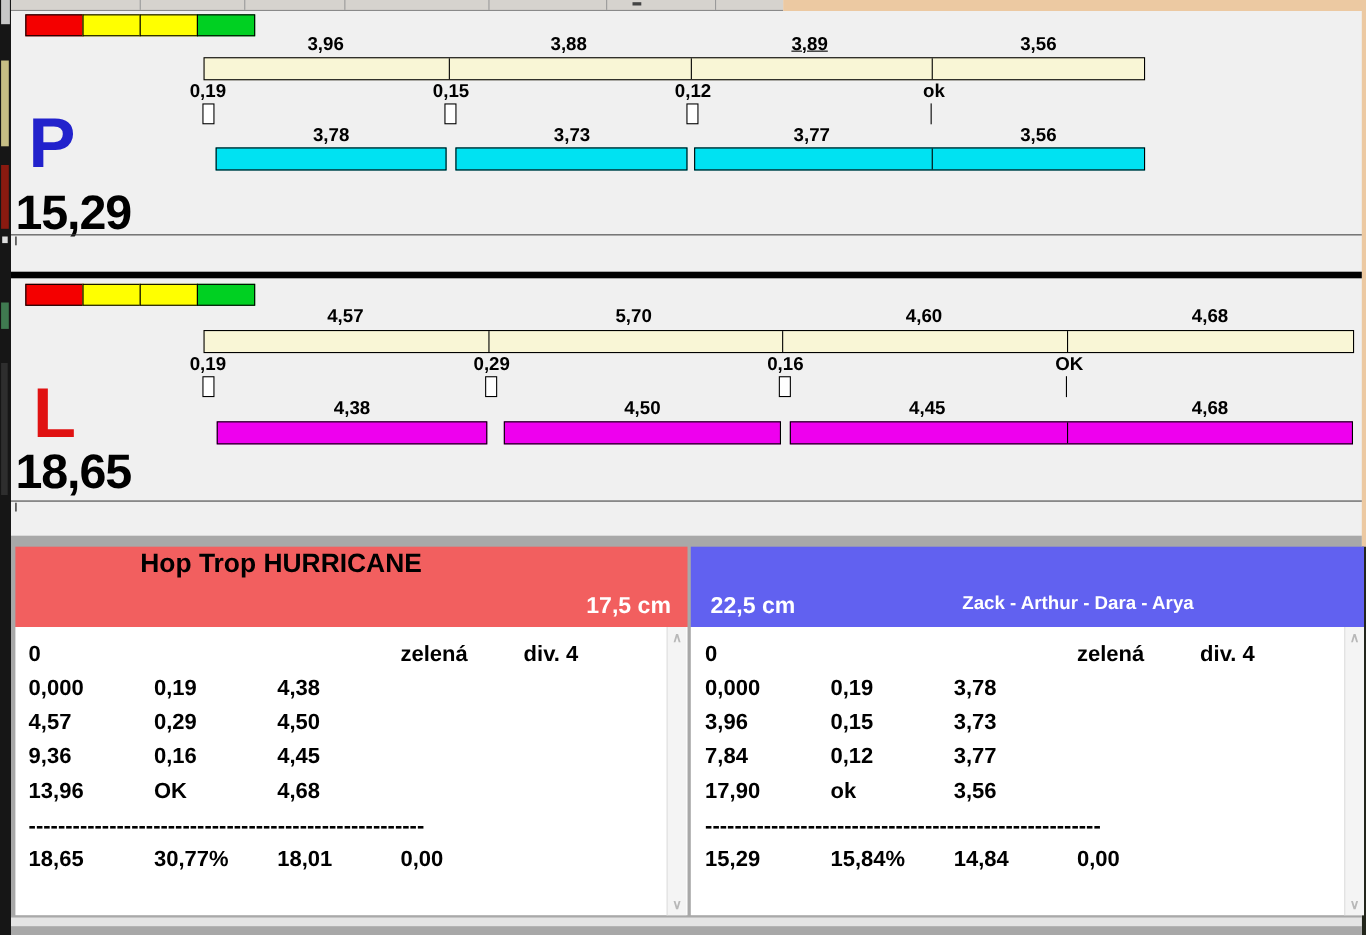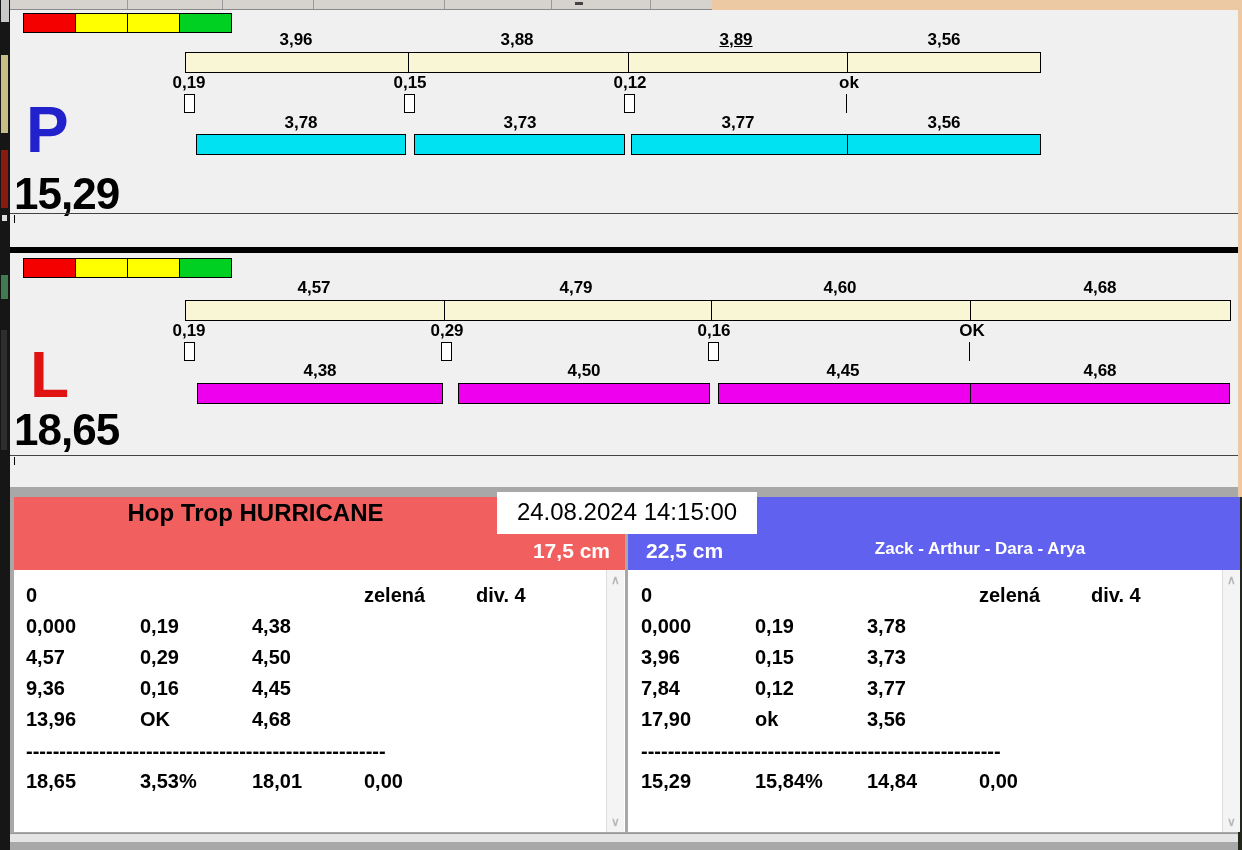--- a/index.html
+++ b/index.html
@@ -132,21 +132,21 @@
   <div class="sep-black" style="top:247px;"></div>
 
   <div class="abs tree" style="left:24px;top:258px;">
     <div class="tc tc-red"></div>
     <div class="tc tc-yel"></div>
     <div class="tc tc-yel"></div>
     <div class="tc tc-grn"></div>
   </div>
 
   <div class="seglbl" style="left:259px;top:279px;">4,57</div>
-  <div class="seglbl" style="left:521px;top:279px;">4,79</div>
+  <div class="seglbl" style="left:521px;top:279px;">5,70</div>
   <div class="seglbl" style="left:785px;top:279px;">4,60</div>
   <div class="seglbl" style="left:1045px;top:279px;">4,68</div>
 
   <div class="cream" style="left:185px;top:300px;width:1046px;">
     <div class="vdiv" style="left:258px;"></div>
     <div class="vdiv" style="left:525px;"></div>
     <div class="vdiv" style="left:784px;"></div>
   </div>
 
   <div class="ticklbl" style="left:139px;top:322px;">0,19</div>
@@ -179,21 +179,20 @@
   <div class="abs bottom-bg"></div>
 
   <div class="team-hdr hdr-red" style="left:14px;width:611px;"></div>
   <div class="hdr-title" style="left:14px;width:483px;">Hop Trop HURRICANE</div>
   <div class="hdr-height" style="left:440px;width:170px;text-align:right;">17,5 cm</div>
 
   <div class="team-hdr hdr-blue" style="left:628px;width:612px;"></div>
   <div class="hdr-dogs" style="left:757px;width:446px;">Zack - Arthur - Dara - Arya</div>
   <div class="hdr-height" style="left:646px;width:150px;text-align:left;">22,5 cm</div>
 
-  <div class="datebox">24.08.2024 14:15:00</div>
 
   <div class="memo" style="left:14px;width:611px;">
     <div>
       <span class="mcell" style="left:12px;top:14px;">0</span>
       <span class="mcell" style="left:350px;top:14px;">zelená</span>
       <span class="mcell" style="left:462px;top:14px;">div. 4</span>
     </div>
     <div>
       <span class="mcell" style="left:12px;top:45px;">0,000</span>
       <span class="mcell" style="left:126px;top:45px;">0,19</span>
@@ -210,21 +209,21 @@
       <span class="mcell" style="left:238px;top:107px;">4,45</span>
     </div>
     <div>
       <span class="mcell" style="left:12px;top:138px;">13,96</span>
       <span class="mcell" style="left:126px;top:138px;">OK</span>
       <span class="mcell" style="left:238px;top:138px;">4,68</span>
     </div>
     <div class="mcell" style="left:12px;top:170px;">------------------------------------------------------</div>
     <div>
       <span class="mcell" style="left:12px;top:200px;">18,65</span>
-      <span class="mcell" style="left:126px;top:200px;">3,53%</span>
+      <span class="mcell" style="left:126px;top:200px;">30,77%</span>
       <span class="mcell" style="left:238px;top:200px;">18,01</span>
       <span class="mcell" style="left:350px;top:200px;">0,00</span>
     </div>
     <div class="sb" style="left:592px;">
       <div class="sb-arrow sb-up">∧</div>
       <div class="sb-arrow sb-down">∨</div>
     </div>
   </div>
 
   <div class="memo" style="left:628px;width:612px;">

